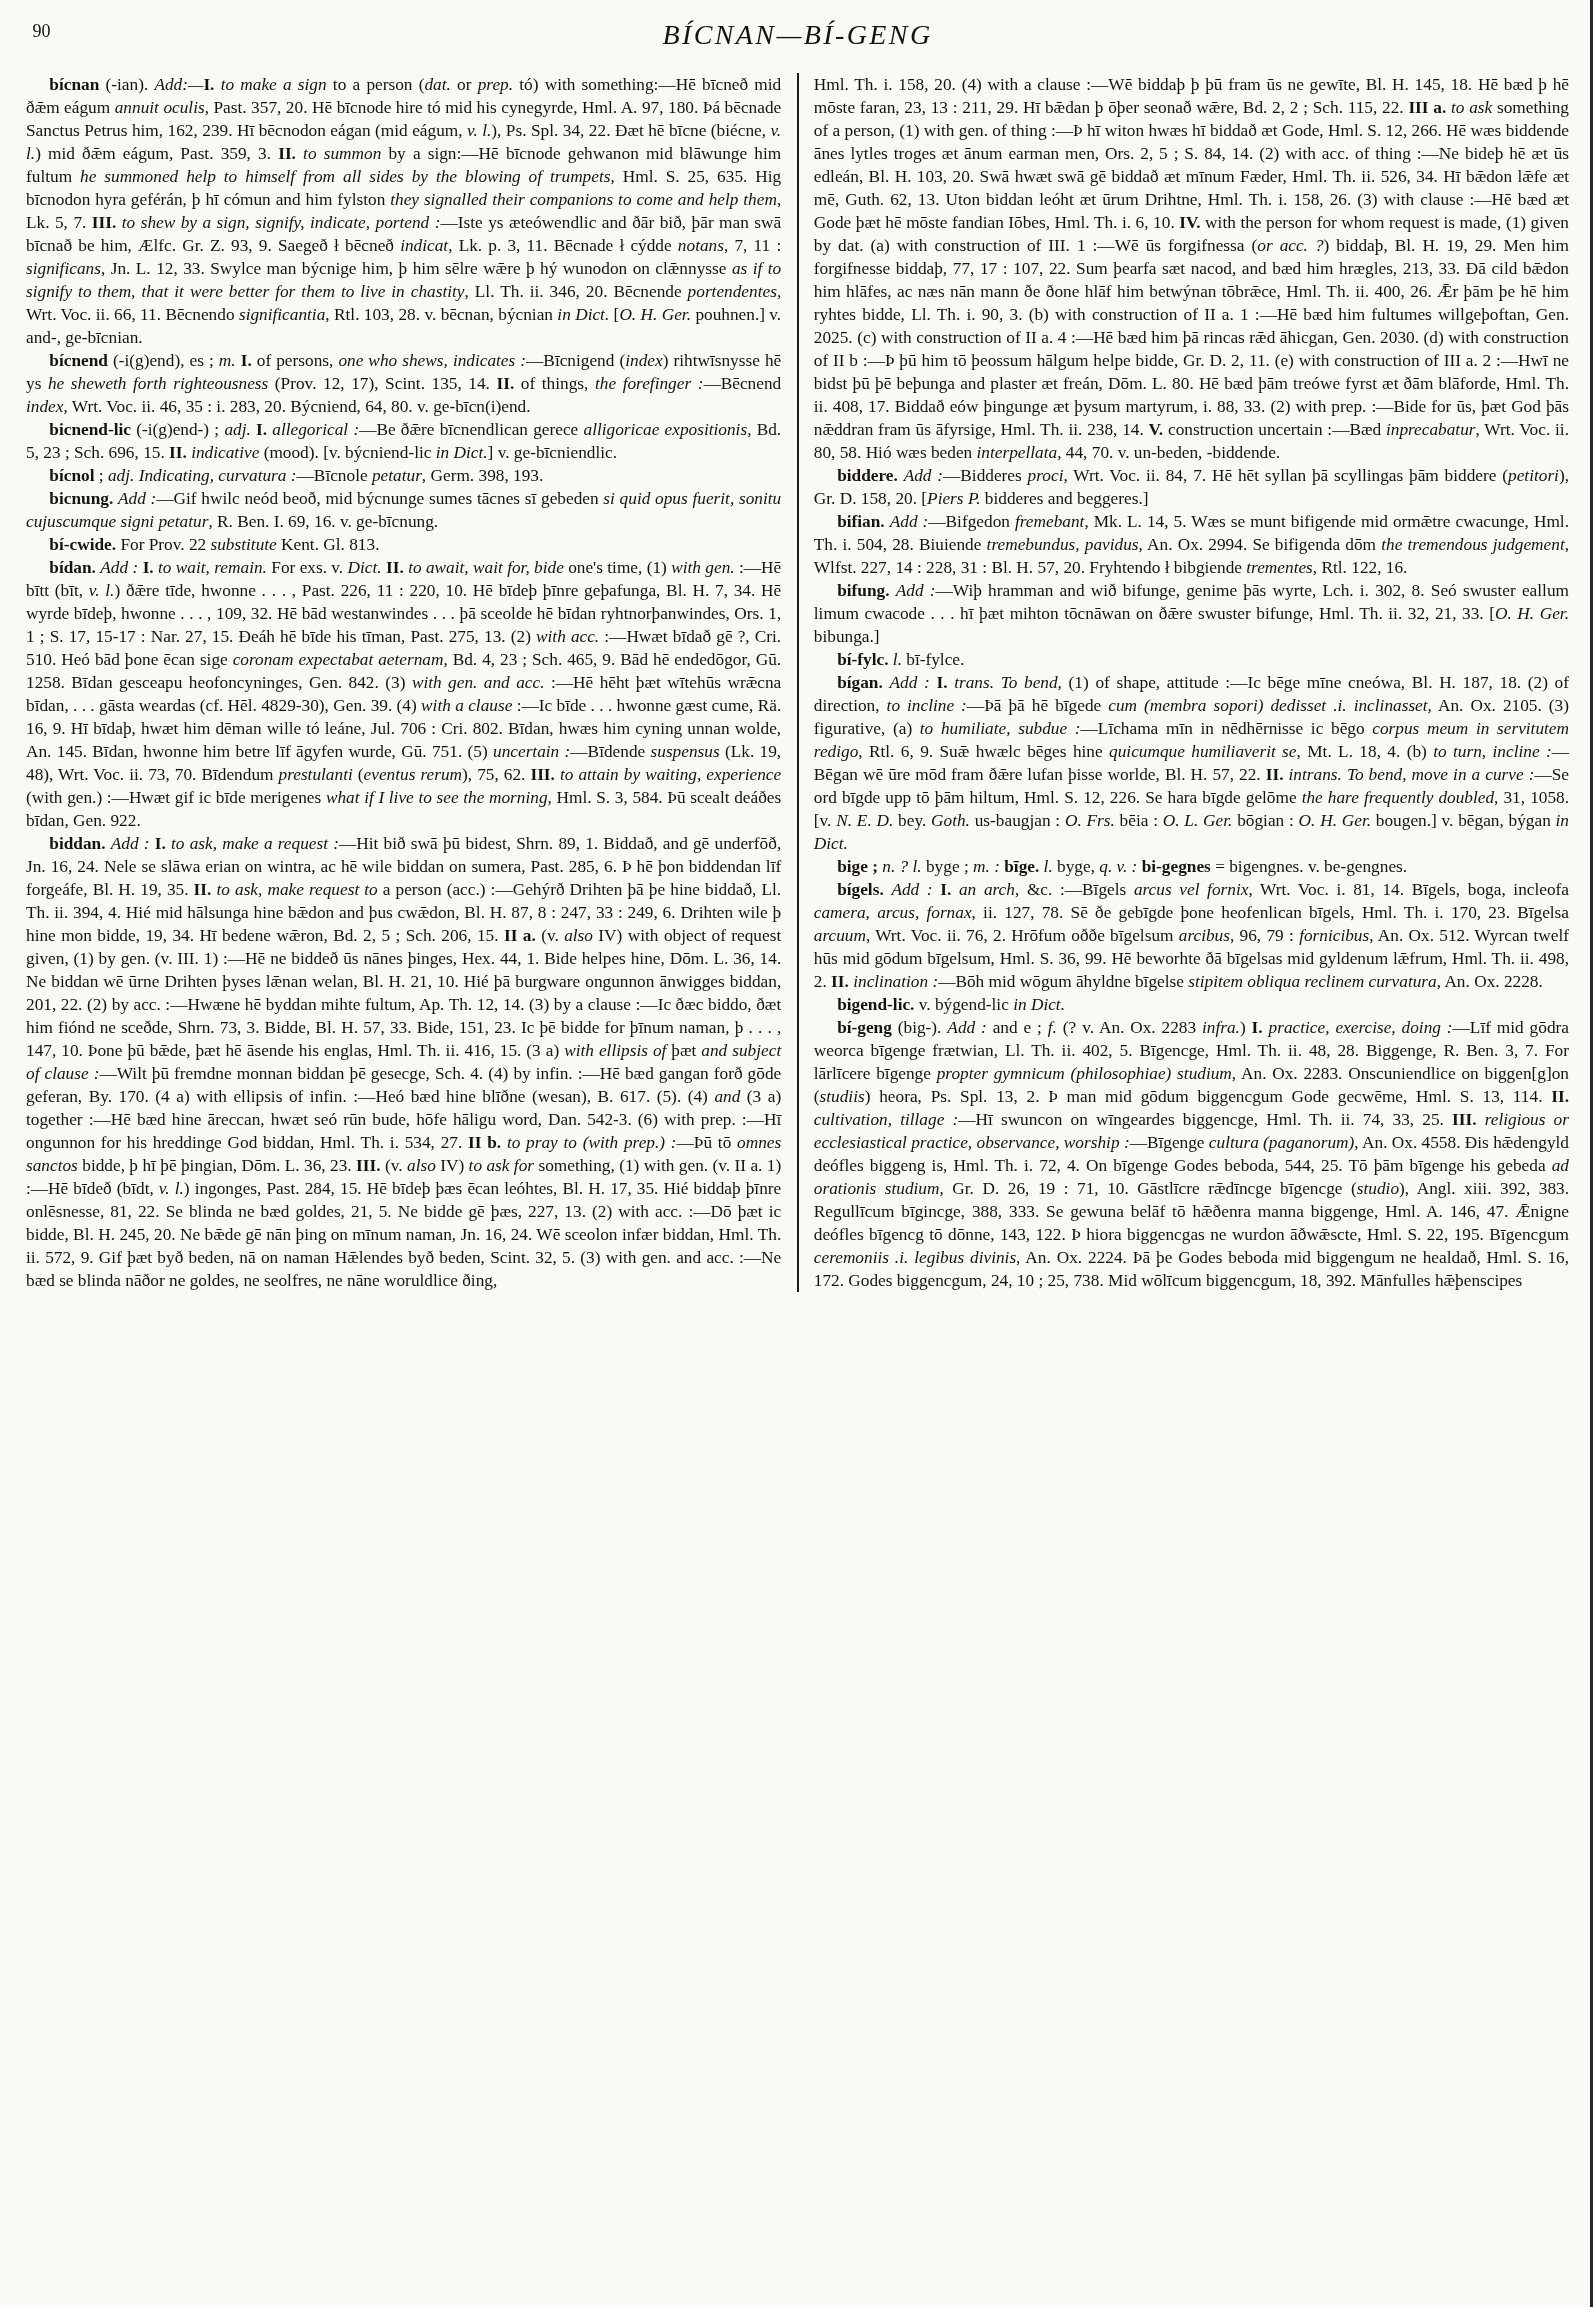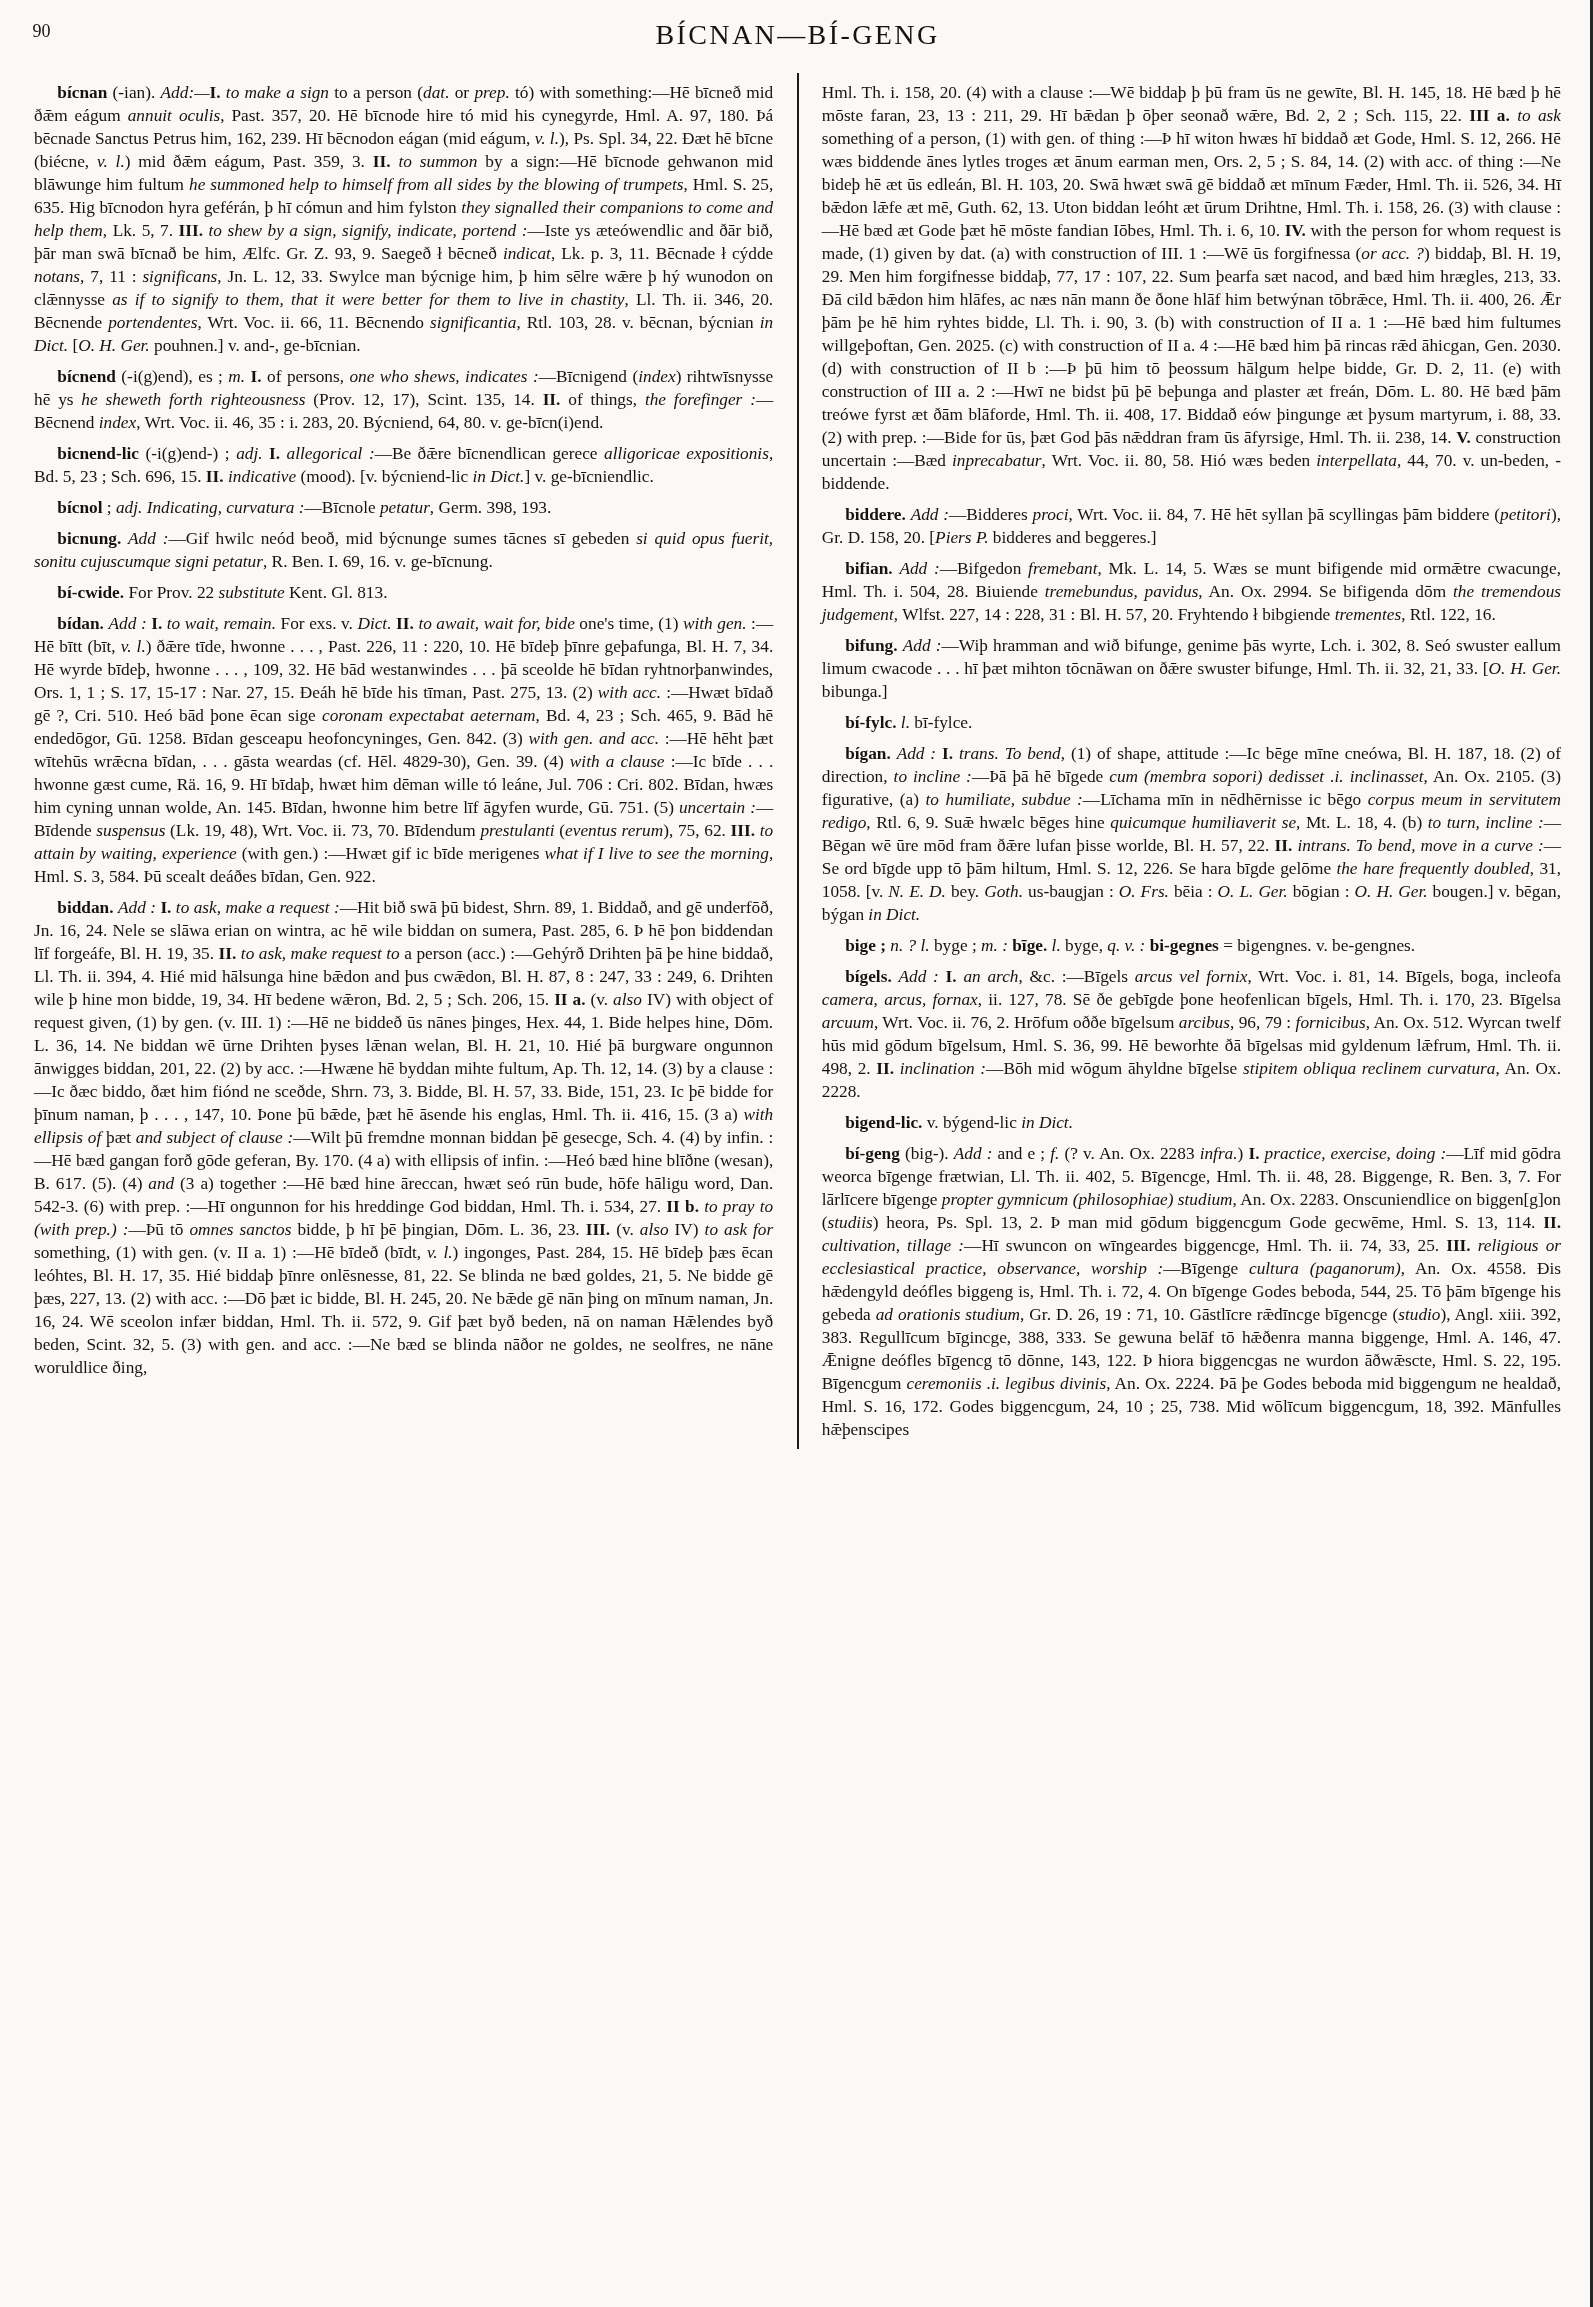--- a/index.html
+++ b/index.html
@@ -5,26 +5,26 @@
   html,body{margin:0;padding:0;}
   body{background:#dedbd4;}
   .page{
     width:1593px;min-height:2307px;margin:0 auto;background:#fbf9f5;color:#16130f;
     font-family:"Liberation Serif","DejaVu Serif",serif;
     box-sizing:border-box;padding:19.4px 21px 27.4px 26px;position:relative;
     border-right:3.2px solid #262626;
   }
   .page-header{position:relative;height:47px;margin-bottom:6.5px;}
   .page-number{position:absolute;left:6.5px;top:1.6px;font-size:18px;}
-  .page-title{text-align:center;font-size:28px;letter-spacing:2.4px;}
+  .page-title{text-align:center;font-size:28px;letter-spacing:2.4px;font-style:italic;}
   .columns{display:flex;align-items:stretch;}
   .col{flex:1 1 0;font-size:17.3px;line-height:23px;text-align:justify;hyphens:none;}
   .col-left{padding-right:15.3px;}
   .col-right{border-left:2.4px solid #1c1c1c;padding-left:15.3px;}
-  p.entry{margin:8px;text-indent:1.35em;}
+  p.entry{margin:0;text-indent:1.35em;}
   p.entry.cont{text-indent:0;}
   b{font-weight:700;}
   i{font-style:italic;}
 </style>
 </head>
 <body>
 
 <div class="page">
   <header class="page-header">
     <div class="page-number">90</div>

